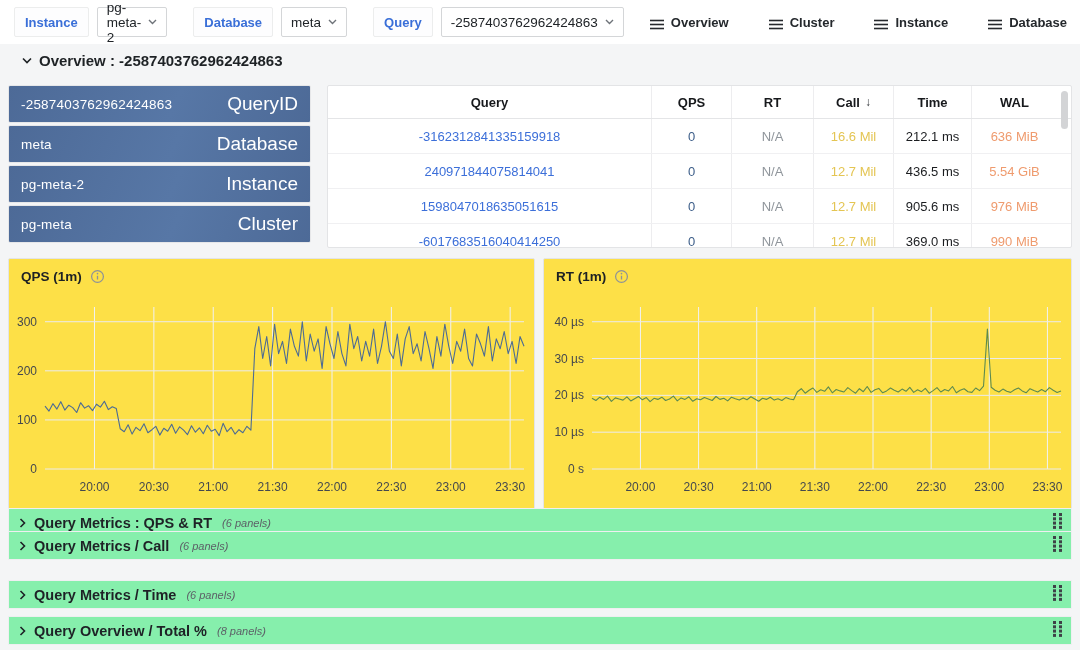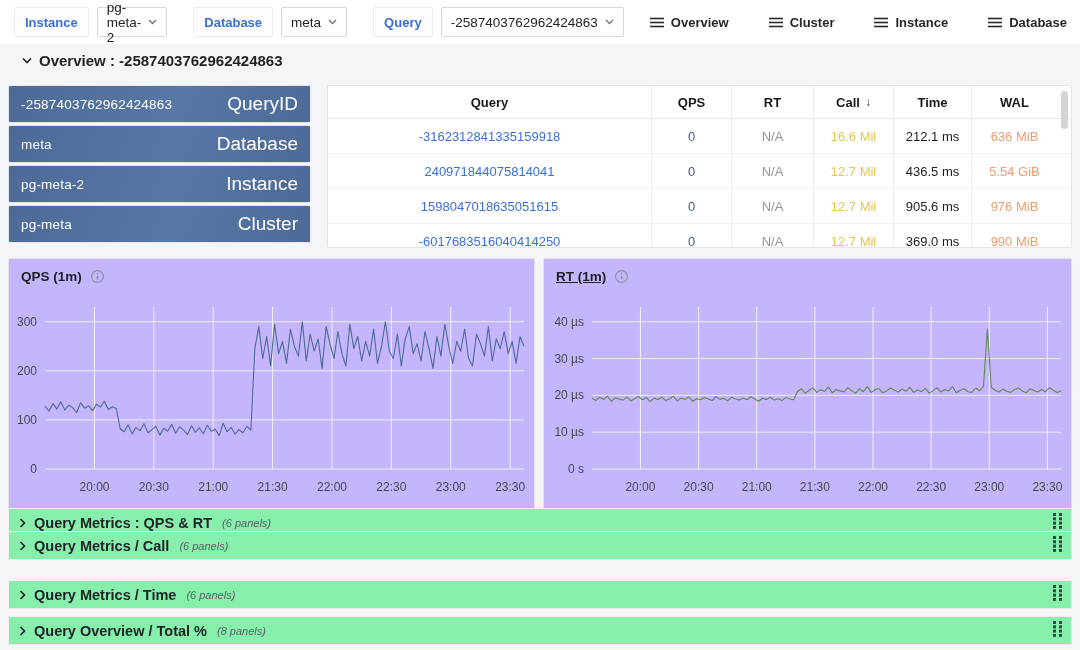--- a/index.html
+++ b/index.html
@@ -13,21 +13,21 @@
   .var-group { display:flex; align-items:center; margin-right:26px; }
   .var-label { color:#3a6fd8; font-size:13px; font-weight:600; background:#fdfdfe;
                border:1px solid #eceded; border-radius:2px; height:30px; display:flex;
                align-items:center; padding:0 10px; margin-right:8px; }
   .dropdown { height:30px; background:#fff; border:1px solid #d4d6d8; border-radius:2px;
               display:flex; align-items:center; gap:7px; padding:0 9px; font-size:13.5px;
               color:#202428; cursor:pointer; }
   .dropdown svg { flex:none; }
   .topbar-spacer { flex:1; }
   .nav-links { display:flex; align-items:center; gap:40px; padding-right:4px; }
-  .nav-link { display:flex; align-items:center; gap:7px; font-size:13px; font-weight:600;
+  .nav-link { display:flex; align-items:flex-end; gap:7px; font-size:13px; font-weight:600;
               color:#24282c; cursor:pointer; }
 
   
   .section-header { position:absolute; left:22px; top:52px; display:flex; align-items:center;
                     gap:7px; font-size:15px; font-weight:700; color:#1e2225; cursor:pointer; }
 
   
   .stats { position:absolute; left:8px; top:85px; width:303px; display:flex;
            flex-direction:column; gap:2px; }
   .stat-card { height:38px; border-radius:2px; display:flex; align-items:center;
@@ -52,24 +52,24 @@
   .cell-qps { color:#3e5f8a; }
   .cell-na { color:#8f959b; }
   .cell-call { color:#e4c553; }
   .cell-time { color:#1b1d20; }
   .cell-wal { color:#ef9b6e; }
   .sort-arrow { margin-left:5px; font-size:12px; color:#33373b; }
   .tscroll { position:absolute; right:3px; top:5px; width:7px; height:38px;
              background:#d3d4d6; border-radius:4px; cursor:pointer; }
 
   
-  .chart-panel { position:absolute; top:258px; height:295px; background:#c4b5fd;
+  .chart-panel { position:absolute; top:258px; height:295px; background:#fde047;
                  border:1px solid #e3e4e6; border-radius:2px; overflow:hidden; }
   #qps-panel { left:8px;  width:527px; }
-  #rt-panel  { left:543px; width:529px;text-decoration:underline; }
+  #rt-panel  { left:543px; width:529px; }
   .panel-header { height:28px; display:flex; align-items:center; gap:8px; padding:6px 0 0 12px; }
   .panel-title { font-size:13.5px; font-weight:700; color:#1d2124; }
   .info-icon { cursor:pointer; display:flex; }
 
   
   .crow { position:absolute; left:8px; width:1064px; height:29px; background:#86efac;
           border:1px solid #efeff1; display:flex; align-items:center; padding:0 8px 0 10px;
           cursor:pointer; }
   .crow-chevron { margin-right:8px; display:flex; }
   .crow-title { font-size:14.5px; font-weight:700; color:#1e2226; }

